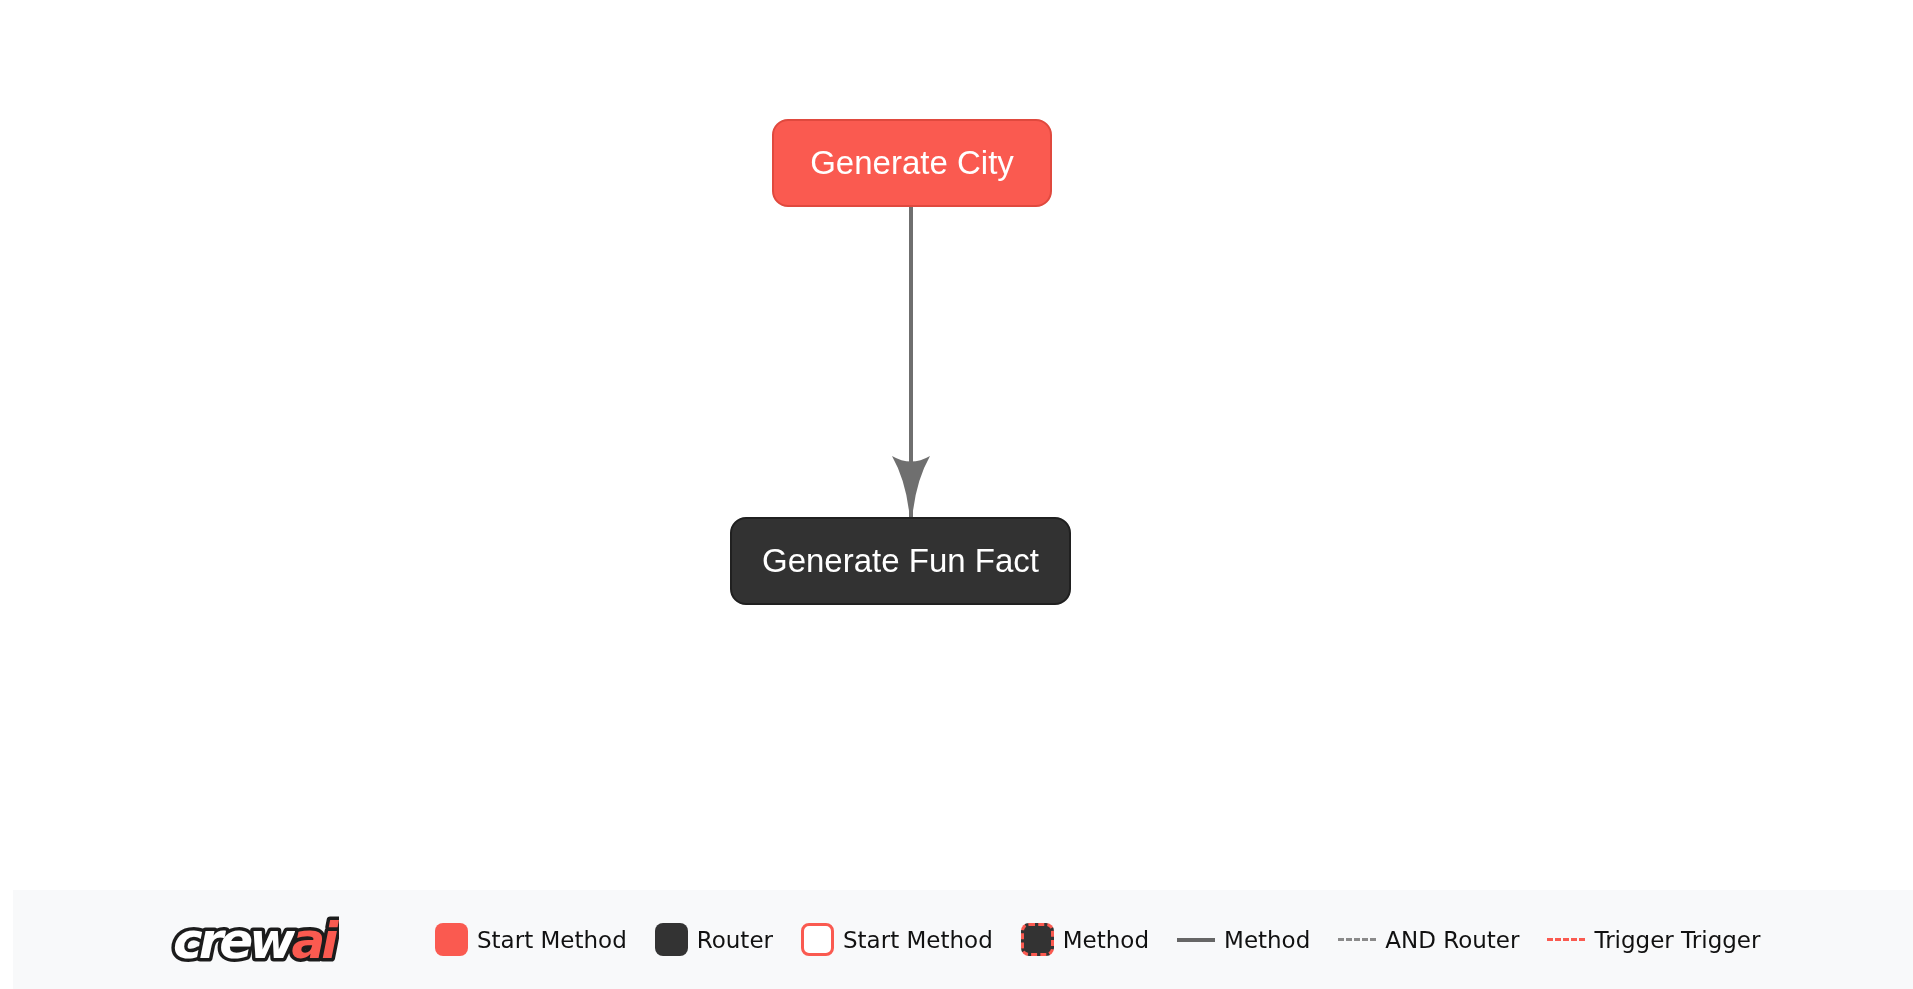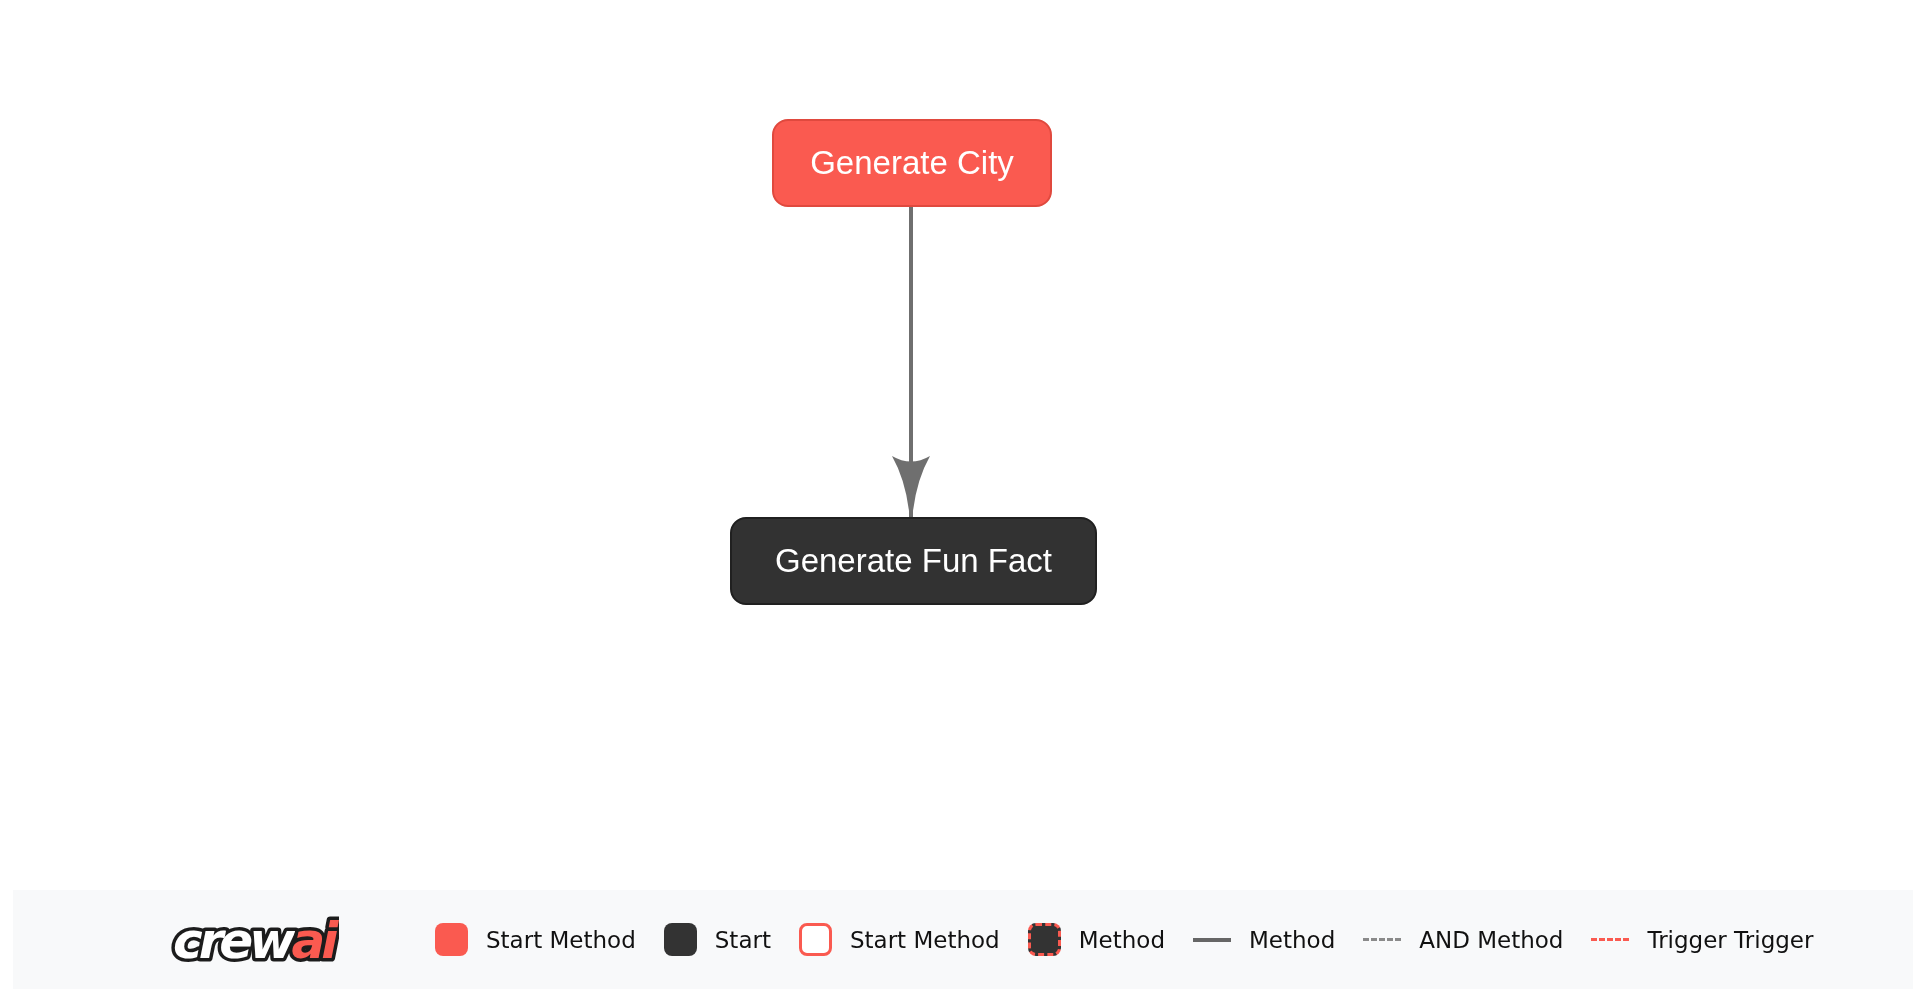--- a/index.html
+++ b/index.html
@@ -29,21 +29,21 @@
     white-space: nowrap;
     cursor: pointer;
     user-select: none;
   }
   .node-start {
     left: 772px; top: 119px; width: 280px; height: 88px;
     background: #FA5A50;
     border: 2px solid #E0493E;
   }
   .node-method {
-    left: 730px; top: 517px; width: 367px; height: 88px;
+    left: 730px; top: 517px; width: 341px; height: 88px;
     background: #323232;
     border: 2px solid #202020;
   }
   .legend-bar {
     position: absolute;
     left: 13px; top: 890px; width: 1913px; height: 99px;
     background: #F8F9FA;
     display: flex; align-items: center;
   }
   .logo {
@@ -51,21 +51,21 @@
     flex: 0 0 auto;
     display: flex; align-items: center;
   }
   .legend-items {
     display: flex; align-items: center;
     margin-left: 96px;
     gap: 28px;
   }
   .legend-item {
     display: flex; align-items: center;
-    gap: 18px;
+    gap: 9px;
     white-space: nowrap;
   }
   .legend-label {
     font-family: "DejaVu Sans", sans-serif;
     font-size: 23px;
     color: #111111;
   }
   .swatch {
     width: 33px; height: 33px;
     border-radius: 8px;
@@ -115,41 +115,41 @@
 
   <div class="legend-items">
 
     <div class="legend-item">
       <span class="swatch swatch-start"></span>
       <span class="legend-label">Start Method</span>
     </div>
 
     <div class="legend-item">
       <span class="swatch swatch-method"></span>
-      <span class="legend-label">Start</span>
+      <span class="legend-label">Router</span>
     </div>
 
     <div class="legend-item">
       <span class="swatch swatch-crew"></span>
       <span class="legend-label">Start Method</span>
     </div>
 
     <div class="legend-item">
       <span class="swatch swatch-router"></span>
       <span class="legend-label">Method</span>
     </div>
 
     <div class="legend-item">
       <span class="line-swatch line-trigger"></span>
       <span class="legend-label">Method</span>
     </div>
 
     <div class="legend-item">
       <span class="line-swatch line-and-trigger"></span>
-      <span class="legend-label">AND Method</span>
+      <span class="legend-label">AND Router</span>
     </div>
 
     <div class="legend-item">
       <span class="line-swatch line-router-trigger"></span>
       <span class="legend-label">Trigger Trigger</span>
     </div>
 
   </div>
 </div>
 

